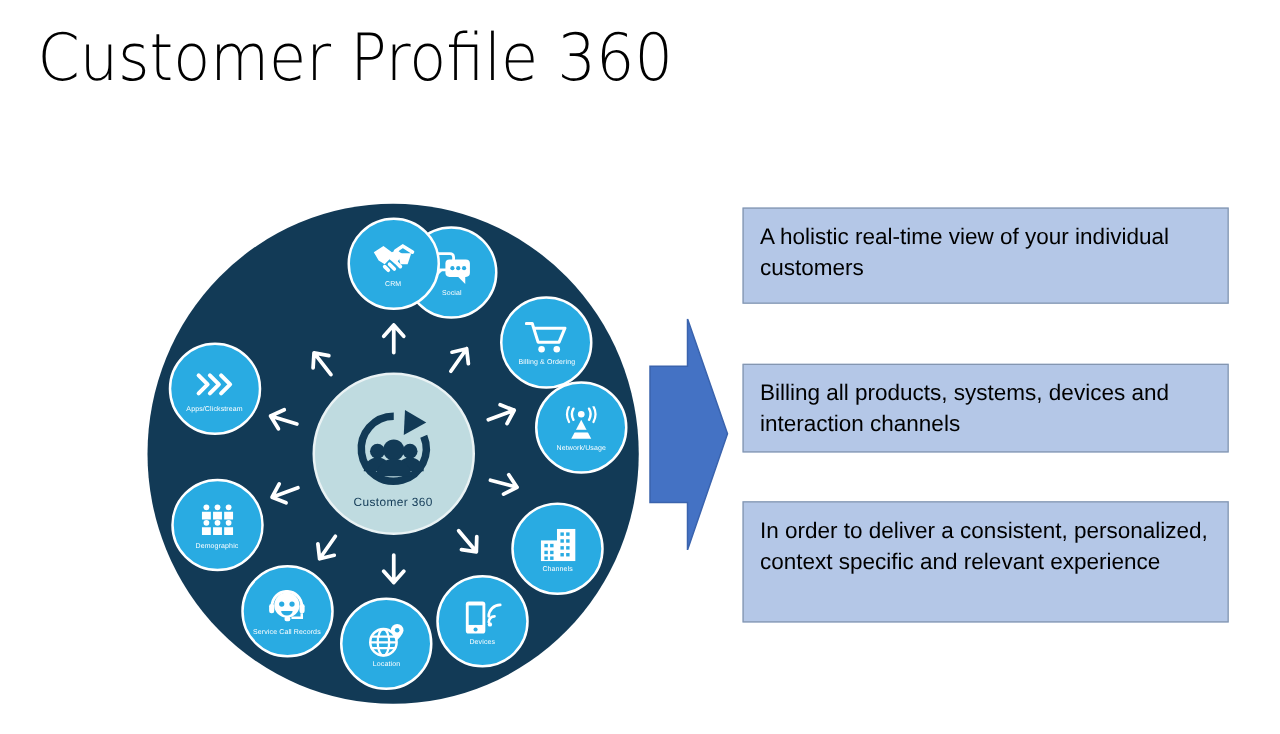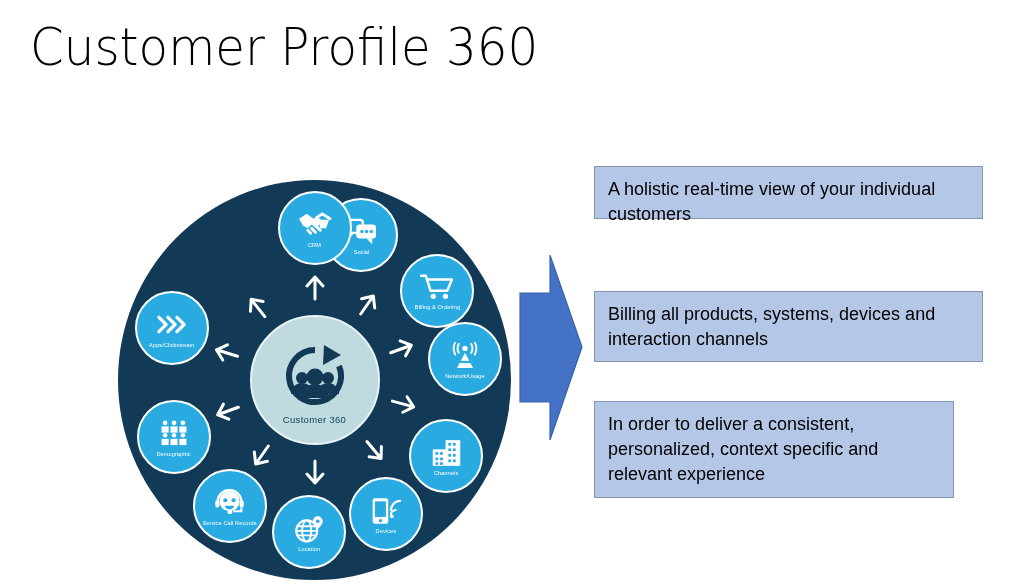--- a/index.html
+++ b/index.html
@@ -28,21 +28,21 @@
     font-family: "DejaVu Sans", "Liberation Sans", sans-serif;
     font-stretch: condensed;
     transform: scaleX(0.93);
     transform-origin: left top;
   }
 
   
   .diagram {
     position: absolute;
     left: 118px;
-    top: 180px;
+    top: 163px;
     width: 393px;
     height: 400px;
   }
   .hub-disc {
     position: absolute;
     left: 0;
     top: 0;
     width: 393px;
     height: 400px;
     border-radius: 50%;
@@ -129,23 +129,23 @@
   .callout {
     position: absolute;
     background: #b4c7e7;
     border: 1px solid #8496b0;
     box-sizing: border-box;
     color: #000000;
     font-size: 18px;
     line-height: 25px;
     padding: 10px 12px 10px 13px;
   }
-  #callout-0 { left: 594px; top: 166px; width: 389px; height: 53px; }
+  #callout-0 { left: 594px; top: 166px; width: 389px; height: 77px; }
   #callout-1 { left: 594px; top: 291px; width: 389px; height: 71px; }
-  #callout-2 { left: 594px; top: 401px; width: 360px; height: 97px; }
+  #callout-2 { left: 594px; top: 401px; width: 389px; height: 97px; }
 </style>
 </head>
 <body>
 
 <div class="slide-title">Customer Profile 360</div>
 
 <div class="diagram">
 
   <div class="hub-disc"></div>
 

